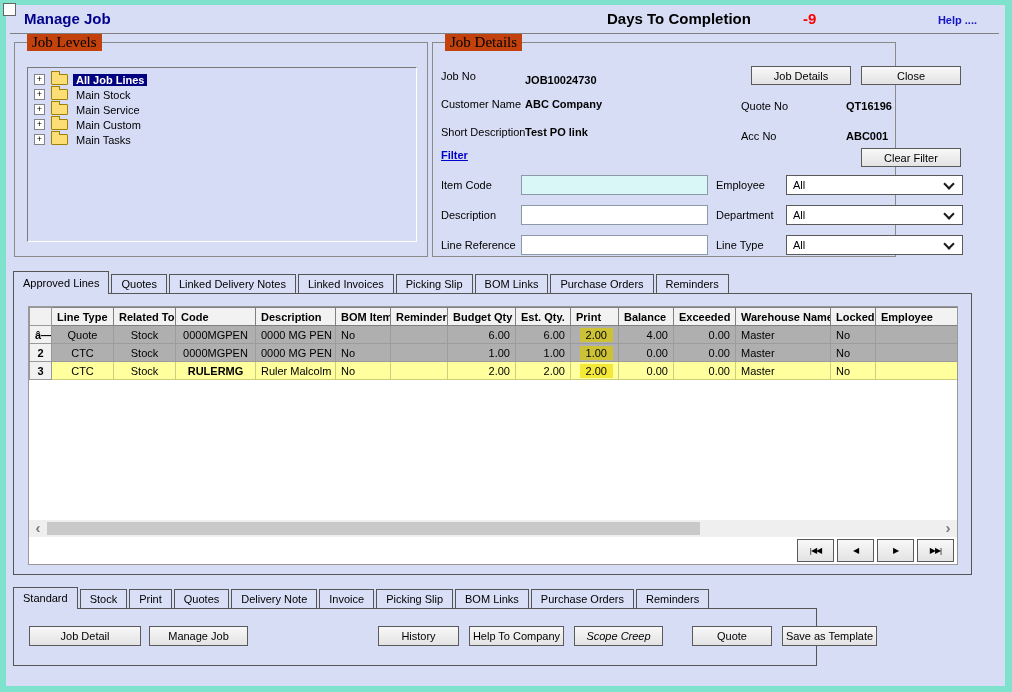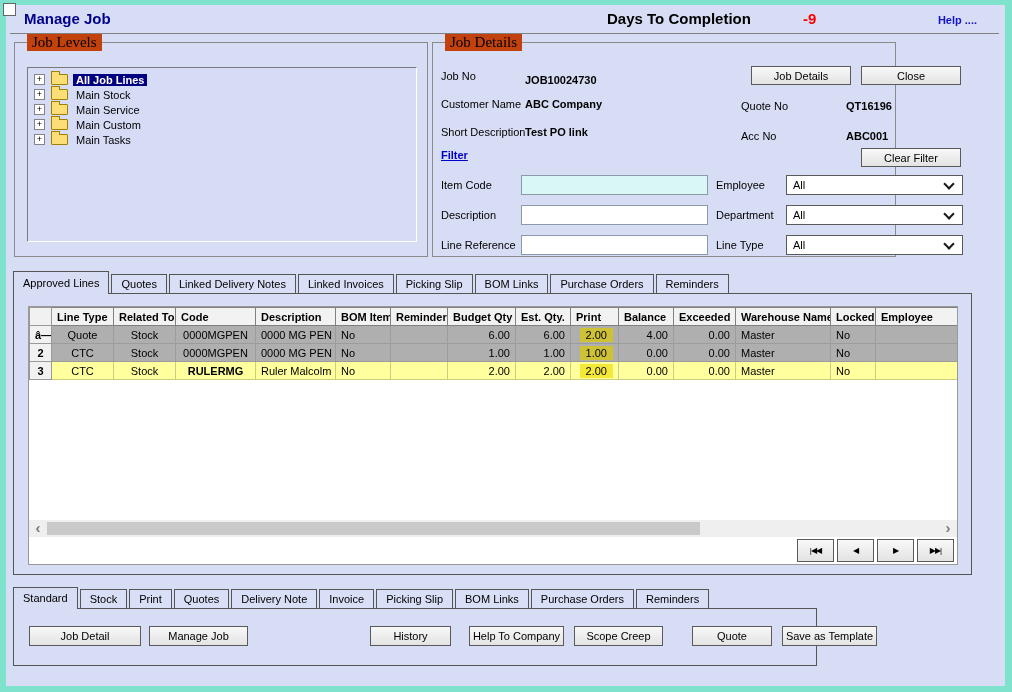--- a/index.html
+++ b/index.html
@@ -299,20 +299,20 @@
       <div class="tab" data-interactable="true">Invoice</div>
       <div class="tab" data-interactable="true">Picking Slip</div>
       <div class="tab" data-interactable="true">BOM Links</div>
       <div class="tab" data-interactable="true">Purchase Orders</div>
       <div class="tab" data-interactable="true">Reminders</div>
     </div>
 
   <div id="bottom-panel" data-interactable="false">
       <button class="btn action-btn" data-interactable="true" style="left: 15px; width: 112px;">Job Detail</button>
       <button class="btn action-btn" data-interactable="true" style="left: 135px; width: 99px;">Manage Job</button>
-      <button class="btn action-btn" data-interactable="true" style="left: 356px; width: 81px;">History</button>
+      <button class="btn action-btn" data-interactable="true" style="left: 364px; width: 81px;">History</button>
       <button class="btn action-btn" data-interactable="true" style="left: 455px; width: 95px;">Help To Company</button>
-      <button class="btn action-btn" data-interactable="true" style="left: 560px; width: 89px;">Scope Creep</button>
+      <button class="btn action-btn" data-interactable="true" style="left: 560px; width: 89px; font-style: italic;">Scope Creep</button>
       <button class="btn action-btn" data-interactable="true" style="left: 678px; width: 80px;">Quote</button>
       <button class="btn action-btn" data-interactable="true" style="left: 768px; width: 95px;">Save as Template</button>
     </div>
 
 </div>
 
 </body></html>

